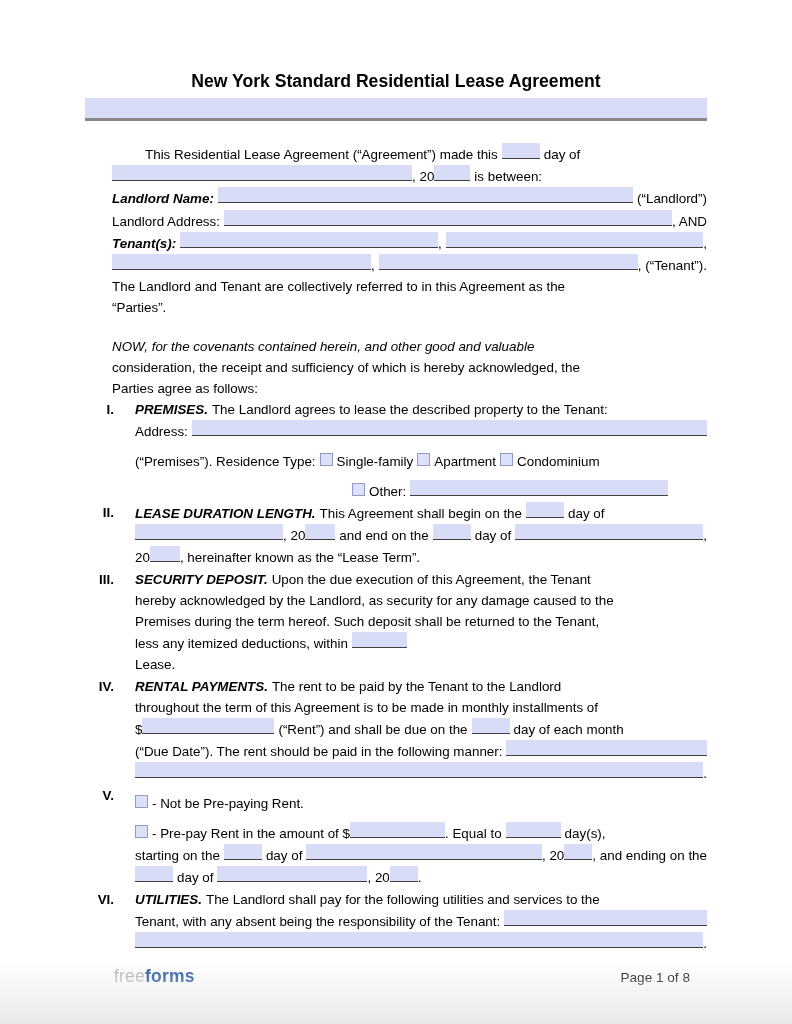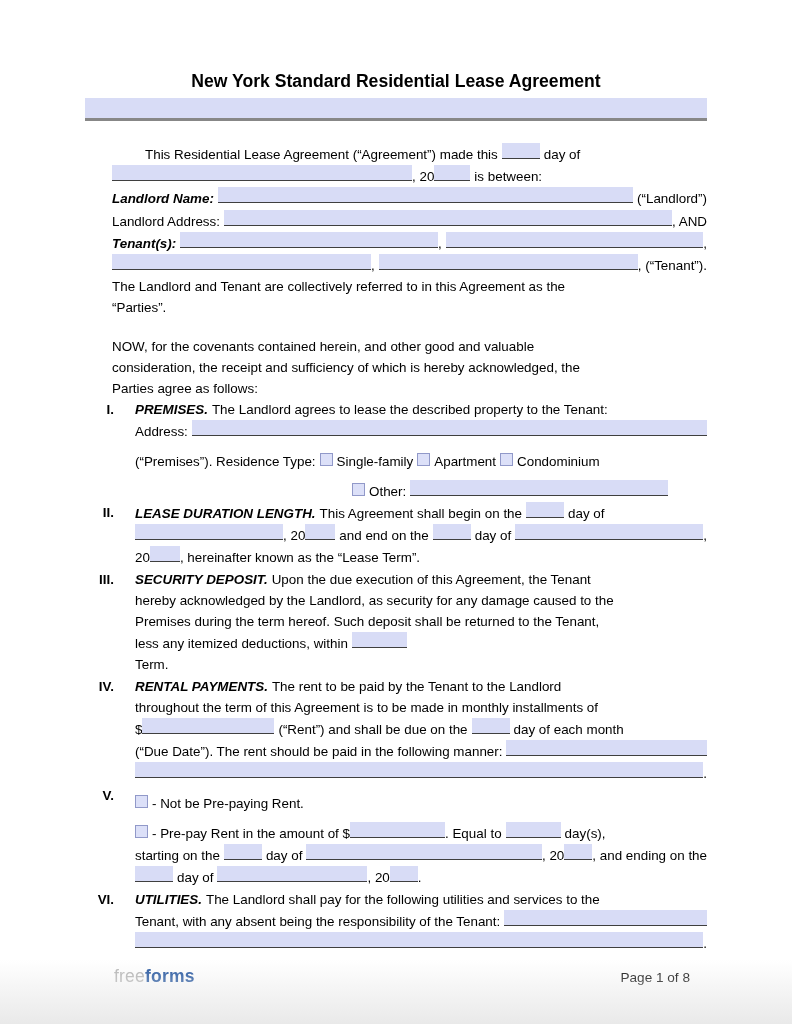--- a/index.html
+++ b/index.html
@@ -33,21 +33,21 @@
     margin:6px 85px 0 85px;height:20px;
     background:var(--field-fill);
     border-bottom:3px solid #878787;
   }
   .content{margin:22px 85px 0 88px;line-height:21.2px;}
   .ln{display:flex;align-items:baseline;text-align:right;}
   .ln > * + *{margin-left:4px;}
   .ln > .tight{margin-left:0;}
   .para{margin-left:24px;}
   .indent{padding-left:33px;}
-  .gap-before{margin-top:17px;}
+  .gap-before{margin-top:17px;font-style:italic;}
   .b{font-weight:bold;font-style:italic;}
   .f{
     display:block;height:15px;min-width:10px;
     background:var(--field-fill);
     border-bottom:1px solid var(--underline);
     margin-bottom:-2px;
   }
   .fill{flex:1 1 auto;}
   .cb{
     display:block;width:11px;height:11px;
@@ -192,21 +192,21 @@
             <span>hereby acknowledged by the Landlord, as security for any damage caused to the</span>
           </div>
         <div class="ln">
             <span>Premises during the term hereof. Such deposit shall be returned to the Tenant,</span>
           </div>
         <div class="ln">
             <span>less any itemized deductions, within</span>
             <span class="f" style="width:55px"></span>
           </div>
         <div class="ln">
-            <span>Term.</span>
+            <span>Lease.</span>
           </div>
       </div>
     </div>
 
     <div class="sec">
       <div class="num">IV.</div>
       <div class="secbody">
         <div class="ln">
             <span class="b">RENTAL PAYMENTS.</span>
             <span>The rent to be paid by the Tenant to the Landlord</span>

